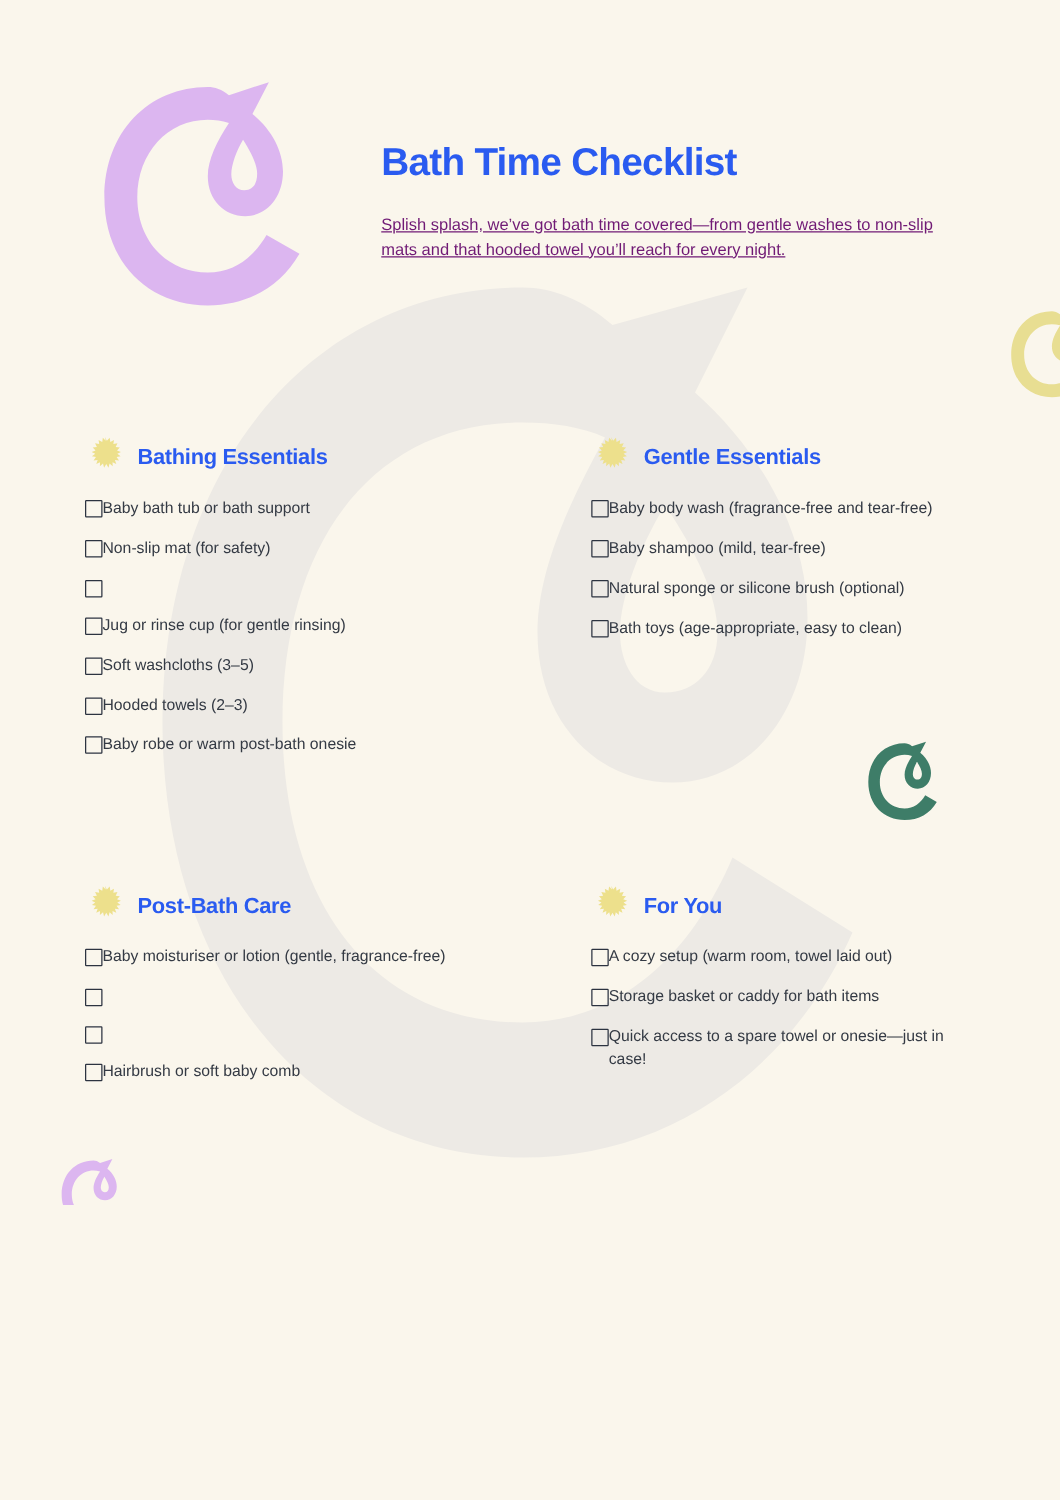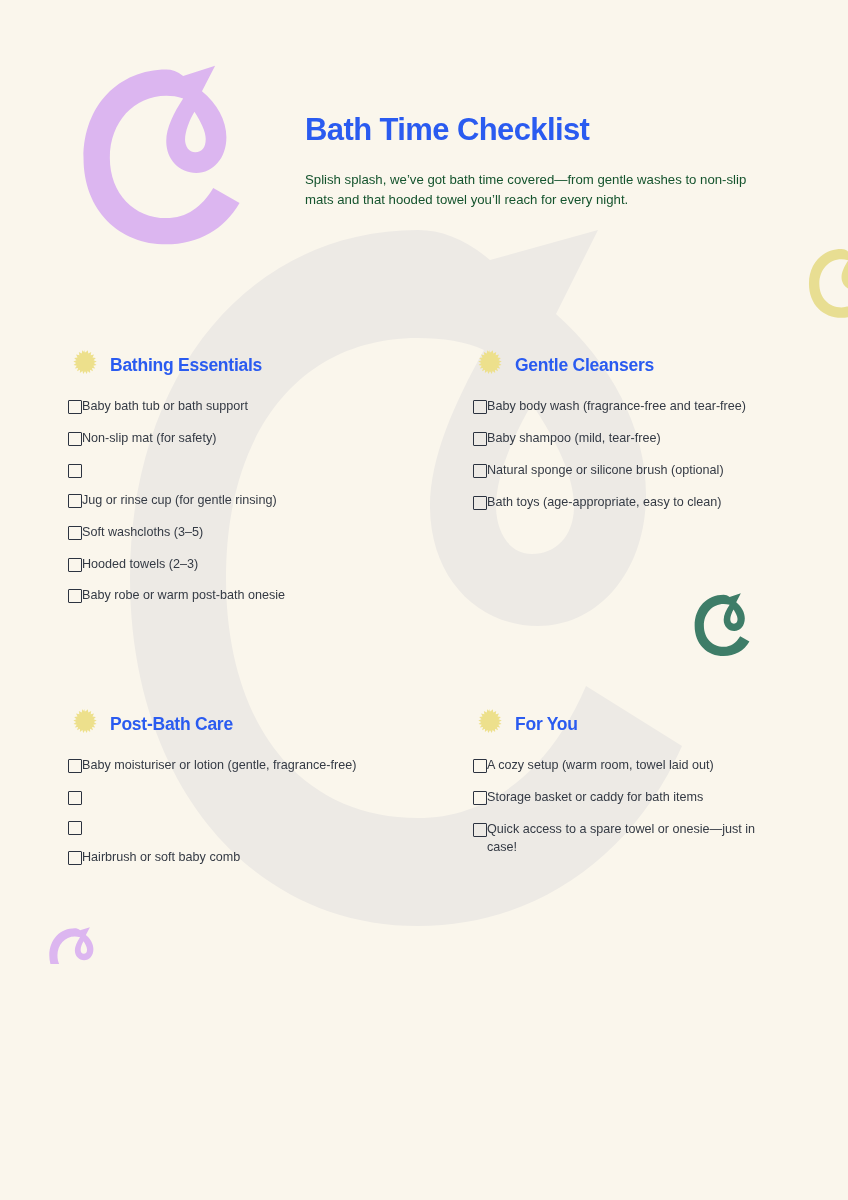--- a/index.html
+++ b/index.html
@@ -51,24 +51,25 @@
   .page-title {
     color: #2A5BF0;
     font-size: 31px;
     font-weight: 700;
     letter-spacing: -0.6px;
     line-height: 1.15;
     white-space: nowrap;
   }
   .page-subtitle {
     margin-top: 22px;
-    color: #14532d;
+    color: #701a75;
     font-size: 13.2px;
     line-height: 1.52;
     max-width: 442px;
+    text-decoration: underline;
   }
 
   
   .sections {
     position: absolute;
     left: 68px;
     top: 348px;
     width: 712px;
     z-index: 3;
   }
@@ -242,21 +243,21 @@
             <span class="item-label">Baby robe or warm post-bath onesie</span>
           </li>
         </ul>
       </div>
 
       <div class="section col-right">
         <div class="section-head">
           <svg class="sun-icon" viewBox="0 0 100 100" aria-hidden="true">
             <path fill="#EDE08C" d="M50 2l4.6 9.3 7.2-7.4 1.5 10.3 9.2-4.9-1.6 10.2 10.3-2 -4.5 9.4 10.4 1 -7.1 7.5 9.8 3.9 -9 4.7 8.3 6.3 -10.1 1.8 6.1 8.5 -10.3-1.2 3.4 9.8 -9.4-4.3 0.4 10.4 -7.8-6.9 -2.7 10.1 -5.5-8.9 -5.5 8.9 -2.7-10.1 -7.8 6.9 0.4-10.4 -9.4 4.3 3.4-9.8 -10.3 1.2 6.1-8.5 -10.1-1.8 8.3-6.3 -9-4.7 9.8-3.9 -7.1-7.5 10.4-1 -4.5-9.4 10.3 2 -1.6-10.2 9.2 4.9 1.5-10.3 7.2 7.4z"></path>
           </svg>
-          <span class="section-title">Gentle Cleansers</span>
+          <span class="section-title">Gentle Essentials</span>
         </div>
         <ul class="items">
           <li class="item">
             <span class="checkbox"></span>
             <span class="item-label">Baby body wash (fragrance-free and tear-free)</span>
           </li>
           <li class="item">
             <span class="checkbox"></span>
             <span class="item-label">Baby shampoo (mild, tear-free)</span>
           </li>

